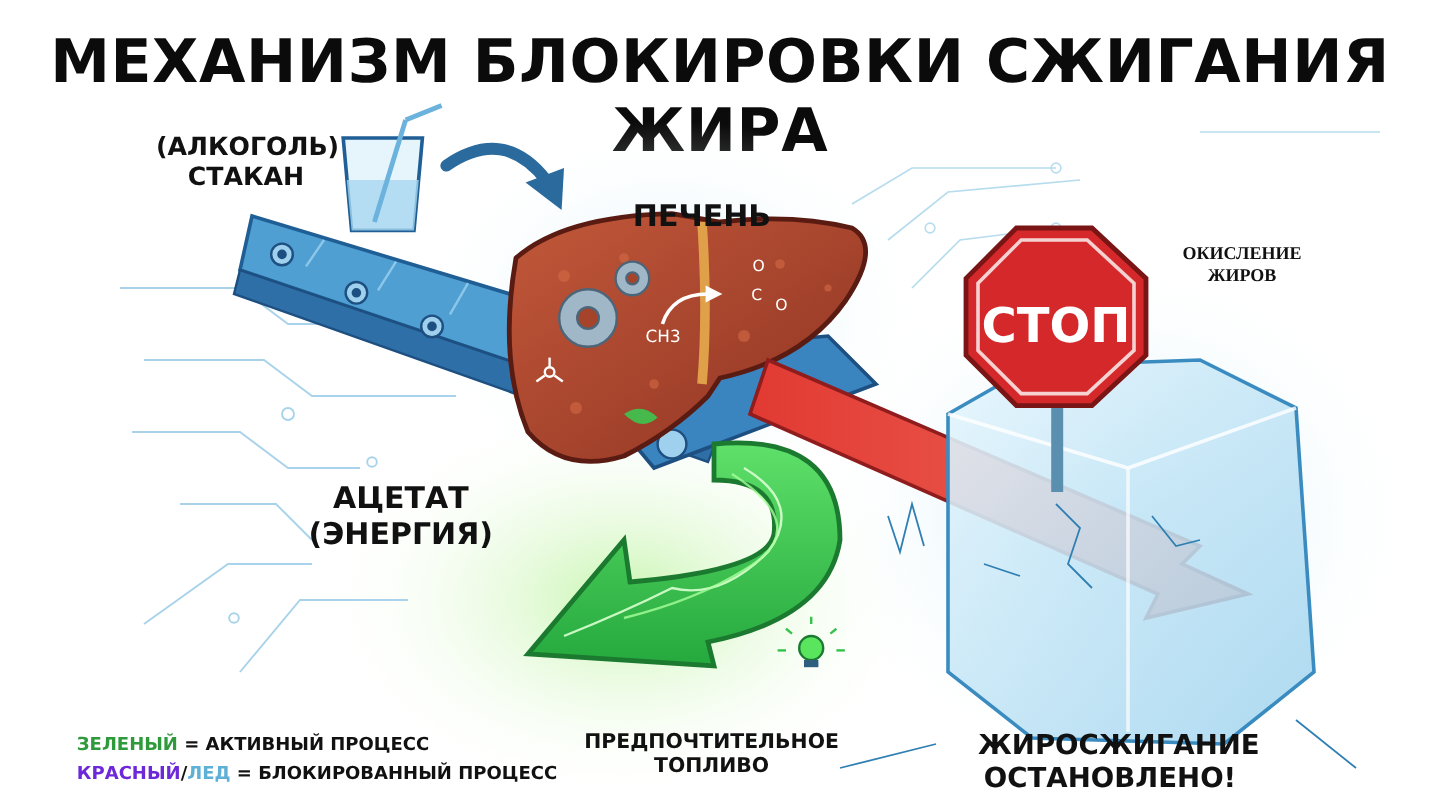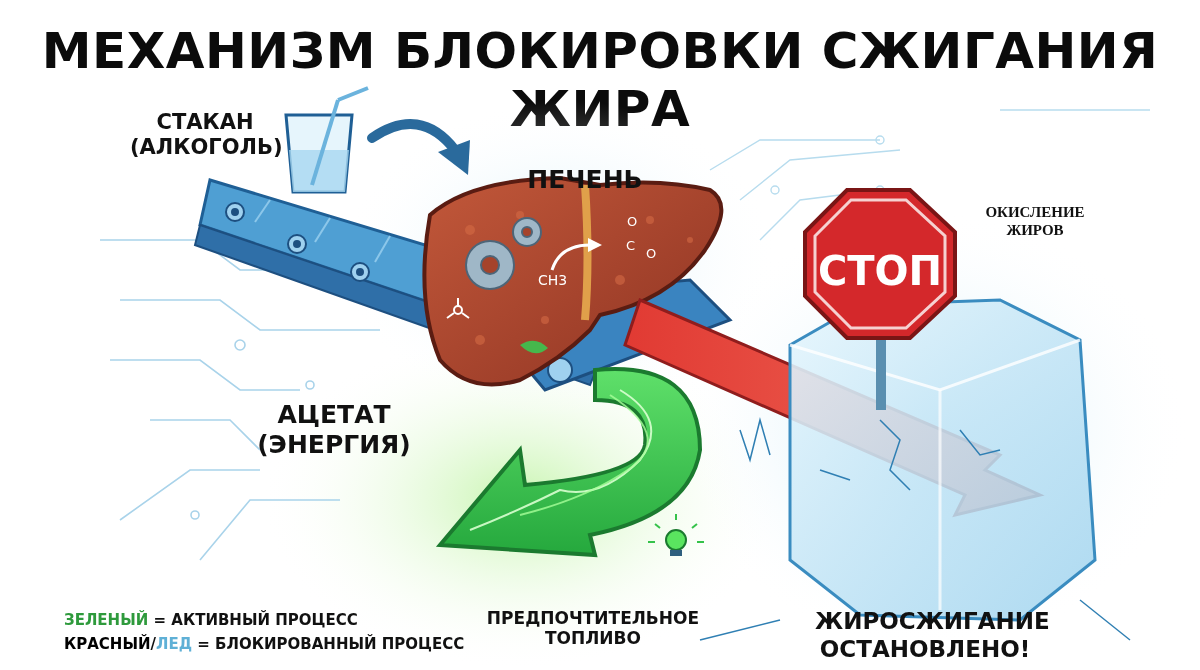--- a/index.html
+++ b/index.html
@@ -9,21 +9,21 @@
            font-size:50px; letter-spacing:0.5px; color:#0b0b0b; font-family:"DejaVu Sans",sans-serif; }
   .label { position:absolute; font-weight:bold; color:#111; text-align:center; line-height:1.2; }
   .lbl-glass { left:130px; top:110px; font-size:21px; width:150px; }
   .lbl-liver { left:520px; top:138px; font-size:25px; width:130px;margin-top:27px; }
   .lbl-oxid { left:940px; top:203px; font-size:15px; width:190px;font-family:Liberation Serif, serif; }
   .lbl-acetate { left:244px; top:400px; font-size:25px; width:180px; }
   .lbl-fuel { left:478px; top:608px; font-size:17px; width:230px; }
   .lbl-stopped { left:815px; top:608px; font-size:23px; width:220px; }
   .legend { position:absolute; left:32px; top:608px; font-weight:bold; font-size:15px; line-height:24px; color:#111;margin-left:32px; }
   .legend .green { color:#2e9a3c; }
-  .legend .red { color:#000000; }
+  .legend .red { color:#6d28d9; }
   .legend .ice { color:#5fb0d6; }
   svg.art { position:absolute; left:0; top:0; }
 </style>
 </head>
 <body>
 
 <div class="title">МЕХАНИЗМ БЛОКИРОВКИ СЖИГАНИЯ ЖИРА</div>
 
 <svg class="art" width="1200" height="670" viewBox="0 0 1200 670">
   <defs>
@@ -182,22 +182,22 @@
       <line x1="676" y1="520" x2="676" y2="514"></line>
       <line x1="660" y1="528" x2="655" y2="524"></line>
       <line x1="692" y1="528" x2="697" y2="524"></line>
       <line x1="655" y1="542" x2="648" y2="542"></line>
       <line x1="697" y1="542" x2="704" y2="542"></line>
     </g>
   </g>
 </svg>
 
 <div class="label lbl-glass">
+  <div>(АЛКОГОЛЬ)</div>
   <div>СТАКАН</div>
-  <div>(АЛКОГОЛЬ)</div>
 </div>
 <div class="label lbl-liver">ПЕЧЕНЬ</div>
 <div class="label lbl-oxid">
   <div>ОКИСЛЕНИЕ</div>
   <div>ЖИРОВ</div>
 </div>
 <div class="label lbl-acetate">
   <div>АЦЕТАТ</div>
   <div>(ЭНЕРГИЯ)</div>
 </div>

